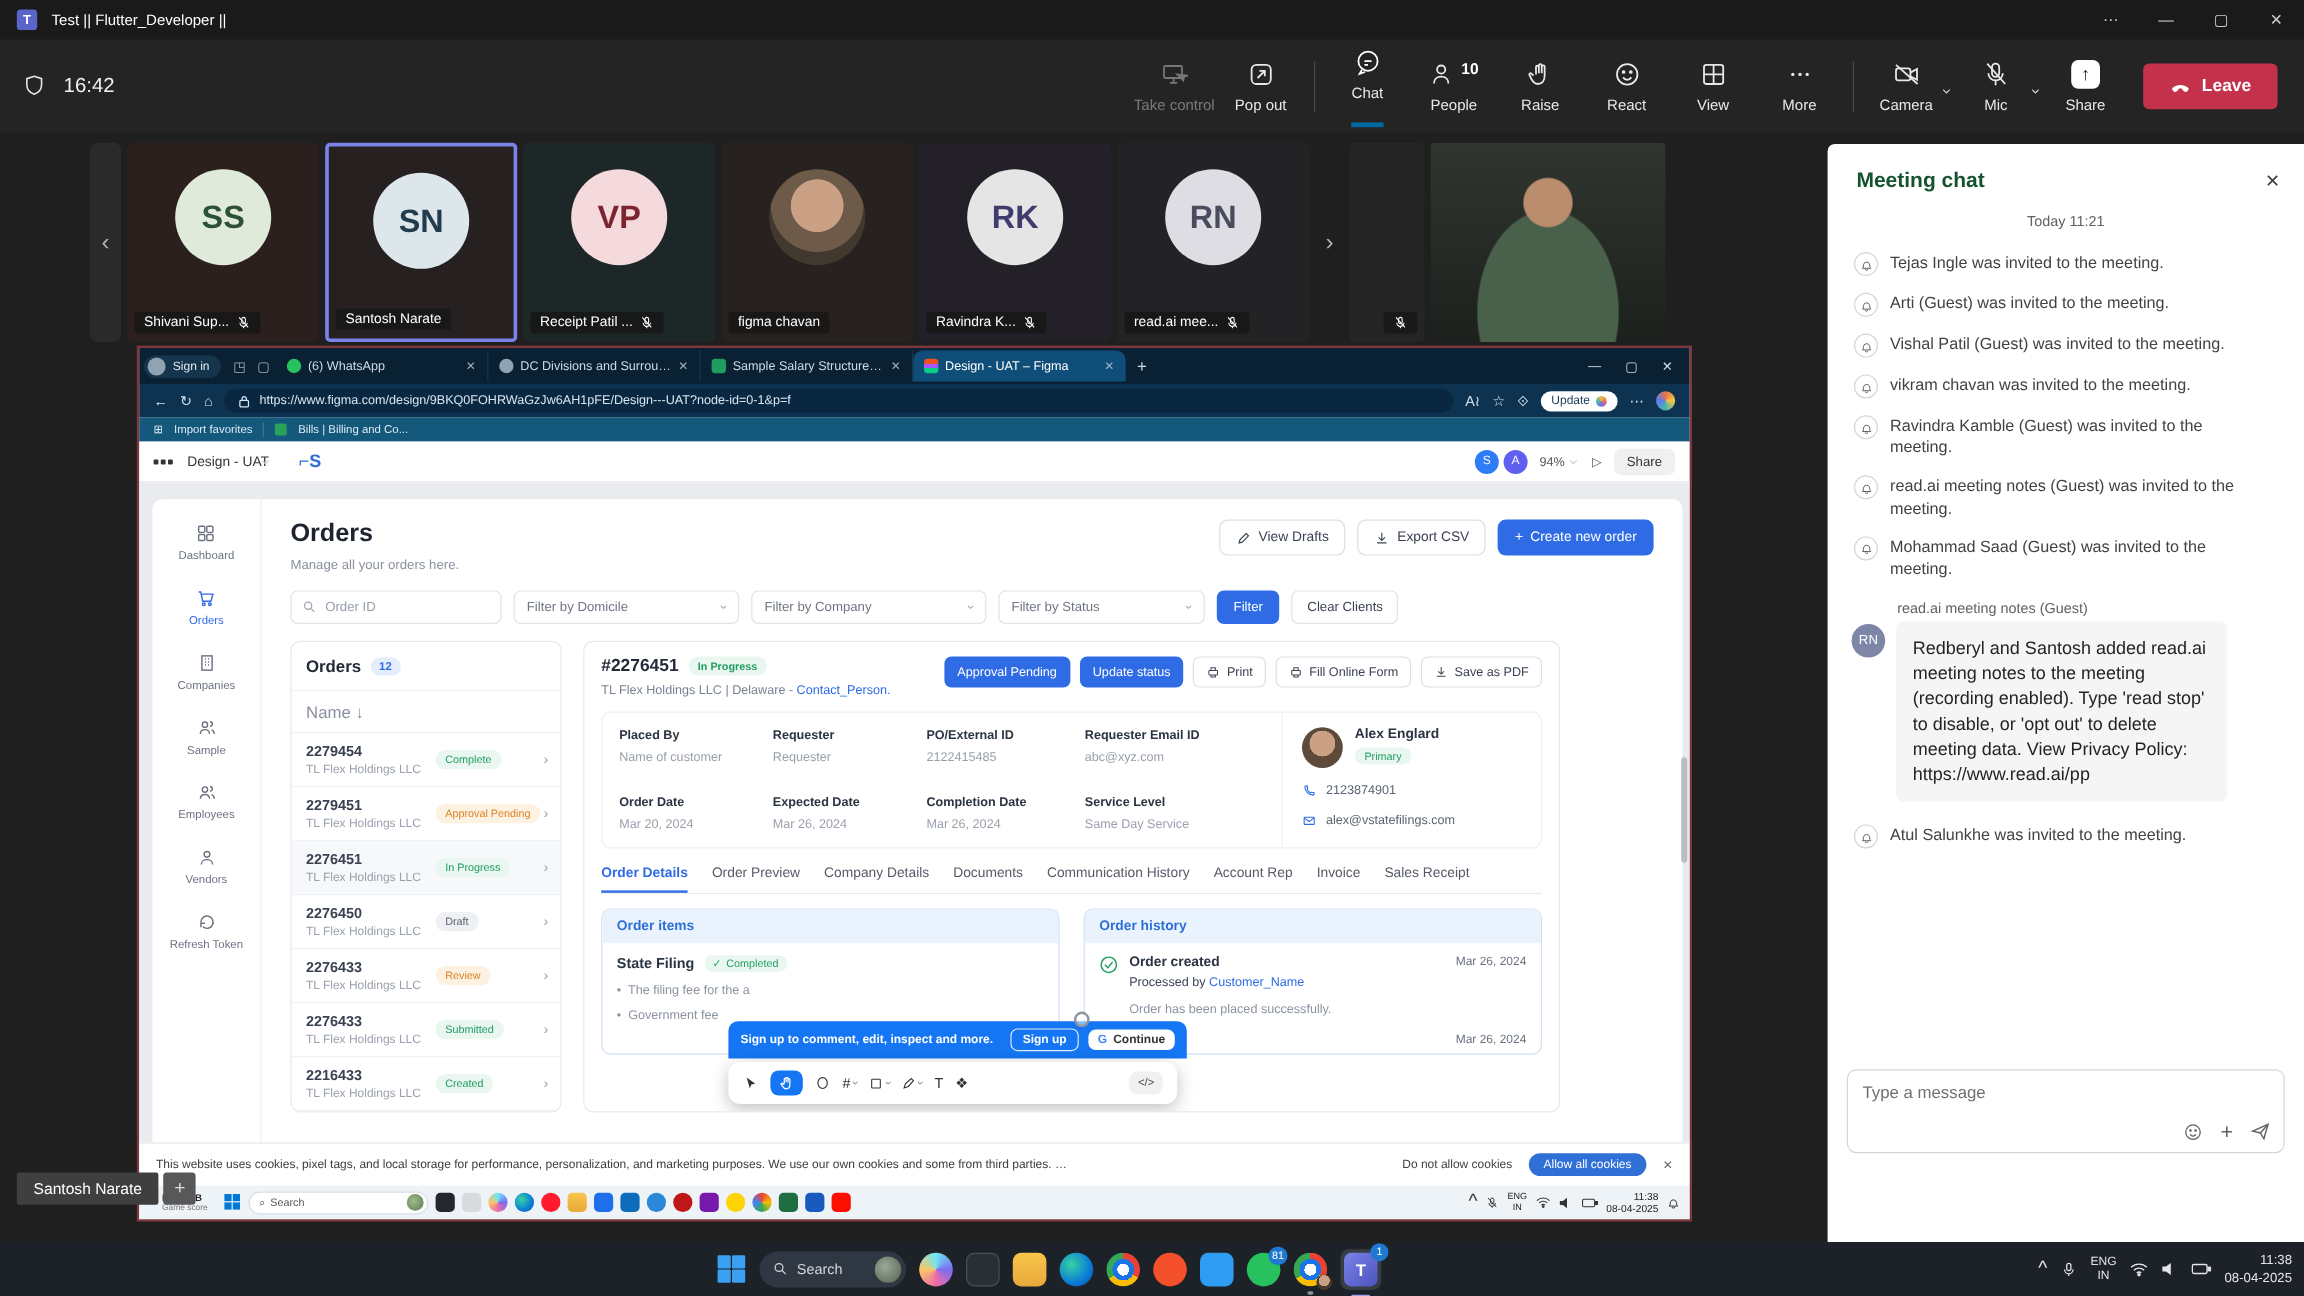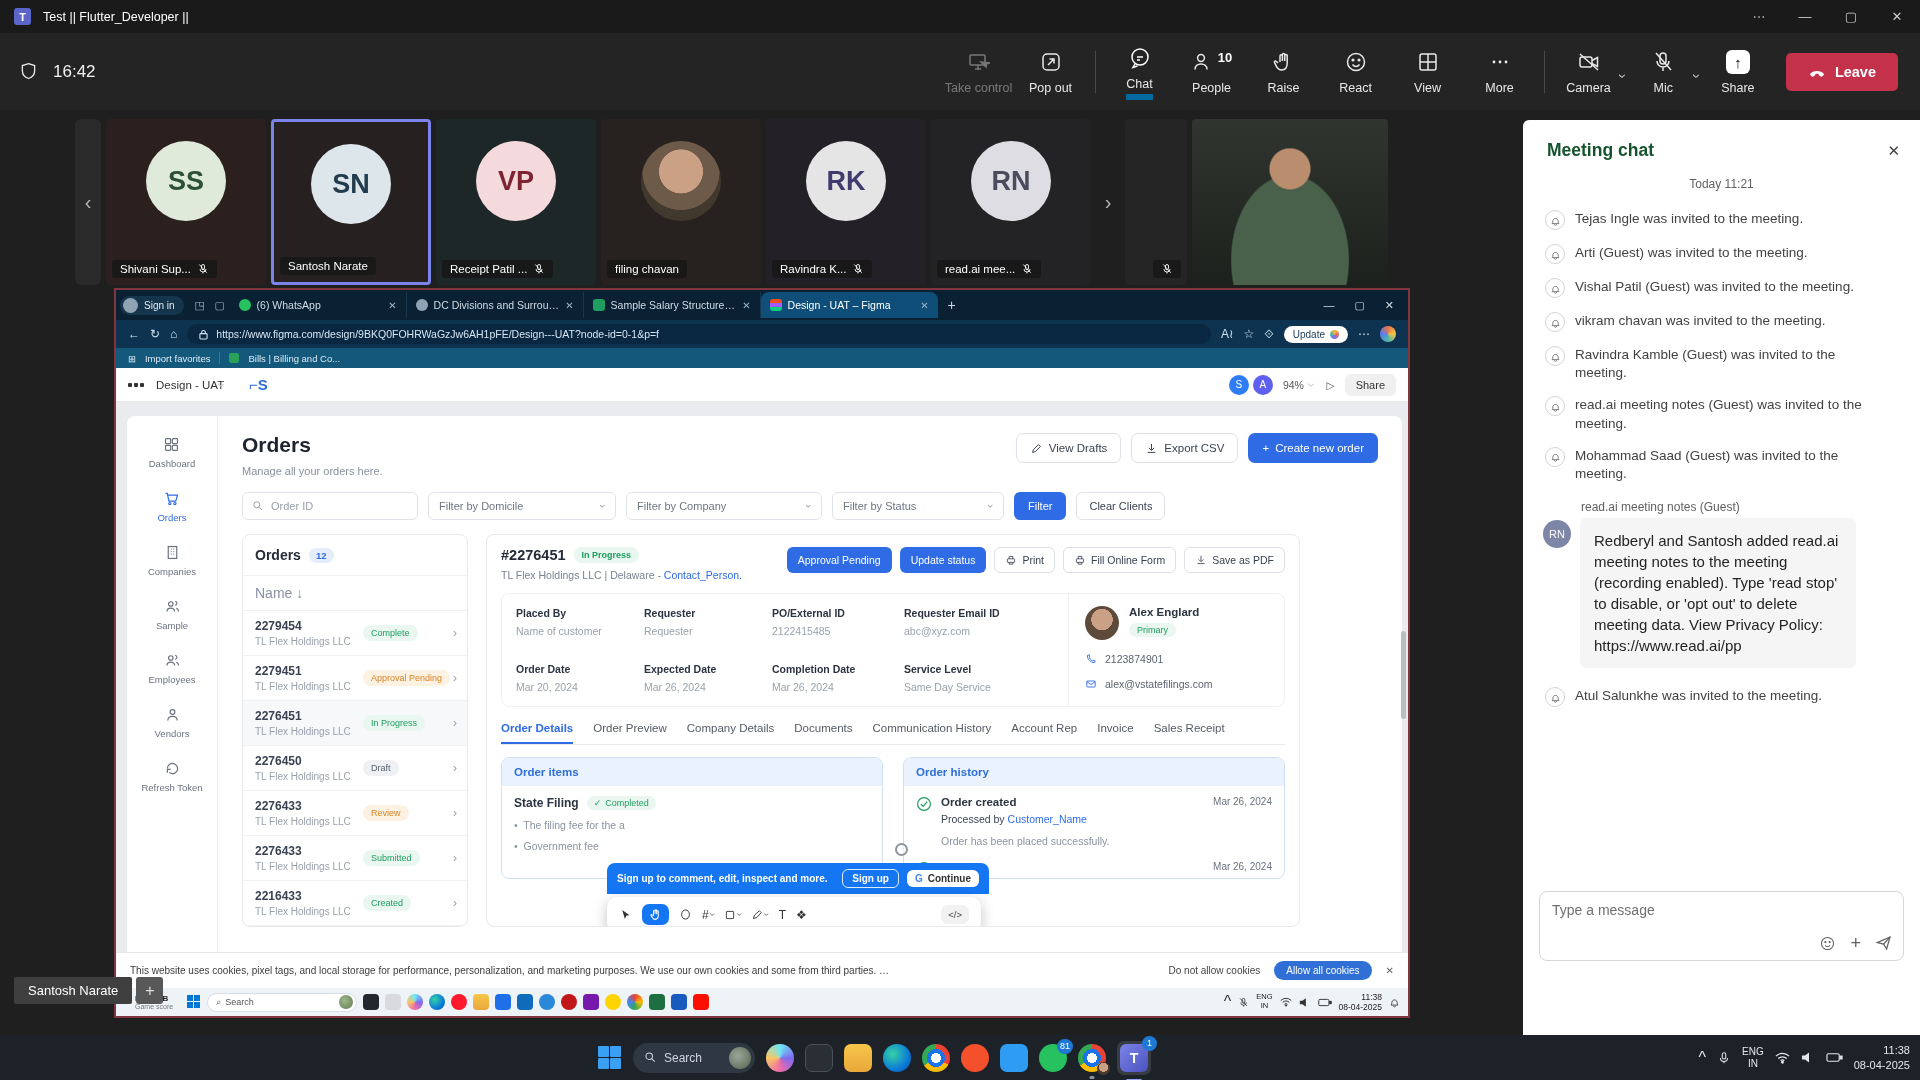--- a/index.html
+++ b/index.html
@@ -11,21 +11,21 @@
 .ttitle{font-size:12.5px}
 .winbtns{margin-left:auto;display:flex;align-items:center;color:#c9c9c9}
 .winbtns span{width:46px;height:33px;display:flex;align-items:center;justify-content:center;font-size:13px}
 
 .ctrlbar{position:absolute;top:33px;left:0;right:0;height:77px;background:#242424;display:flex;align-items:center}
 .clock{display:flex;align-items:center;gap:14px;margin-left:18px;color:#f0f0f0;font-size:17px}
 .controls{margin-left:auto;display:flex;align-items:center}
 .mbtn{display:flex;flex-direction:column;align-items:center;gap:5px;color:#e8e8e8;font-size:12.5px;width:72px;padding-top:2px}
 .mbtn .iconrow{display:flex;align-items:flex-start;gap:3px;height:26px}
 .mbtn.disabled{opacity:.42}
-.mbtn.activetab .lbl{border-bottom:6px solid #0369a1;padding-bottom:3px}
+.mbtn.activetab .lbl{border-bottom:4px solid #0369a1;padding-bottom:17px}
 .count{font-weight:bold;font-size:13px;color:#fff}
 .vdiv{width:1px;height:42px;background:#4a4a4a;margin:0 8px}
 .chev{display:inline-block;transform:rotate(90deg);color:#cfcfcf;font-size:14px;margin:8px 2px 0 -4px}
 .shareicon{width:24px;height:24px;background:#fff;border-radius:6px;color:#111;display:flex;align-items:center;justify-content:center;font-size:15px;font-weight:bold}
 .leave{display:flex;align-items:center;gap:9px;background:#c4314b;color:#fff;font-weight:bold;font-size:14.5px;padding:10px 22px;border-radius:5px;margin:0 22px 0 12px}
 
 .tiles{position:absolute;top:119px;left:75px;height:166px;display:flex;gap:5px}
 .navbtn{width:26px;border-radius:6px;background:#2a2a2a;color:#b5b5b5;display:flex;align-items:center;justify-content:center;font-size:20px}
 .navnext{width:24px;align-self:center;height:60px;background:none}
 .tile{position:relative;width:160px;border-radius:4px;overflow:hidden;background:#27211f}
@@ -156,21 +156,21 @@
 .bullet{font-size:10.5px;color:#8b93a1;margin-top:9px}
 .hevent{display:flex;gap:9px}
 .hmain{flex:1}
 .htitle{font-size:11.5px;font-weight:bold;color:#2b3442}
 .hproc{font-size:10.5px;color:#3b4454;margin-top:5px}
 .hproc a{color:#2e6be5;text-decoration:none}
 .hnote{font-size:10.5px;color:#8b93a1;margin-top:10px}
 .hdate{font-size:10px;color:#6a7280}
 .hevent2{margin-top:14px}
 
-.popup{position:absolute;left:120px;top:328px;width:382px;z-index:5}
+.popup{position:absolute;left:120px;top:316px;width:382px;z-index:5}
 .popbar{display:flex;align-items:center;gap:8px;background:#1476f2;border-radius:8px 8px 0 0;padding:6px 10px;color:#fff;font-size:10px;font-weight:bold}
 .signupbtn{margin-left:auto;border:1px solid rgba(255,255,255,.85);border-radius:6px;padding:3px 9px;font-size:10px}
 .gbtn{display:flex;align-items:center;gap:5px;background:#fff;color:#333;border-radius:6px;padding:3px 8px;font-size:10px}
 .gG{color:#4285f4;font-weight:bold}
 .poptools{display:flex;align-items:center;gap:10px;background:#fff;border-radius:10px;box-shadow:0 4px 14px rgba(0,0,0,.25);padding:7px 12px;margin-top:3px;width:374px;color:#333}
 .tool{display:flex;align-items:center;gap:2px;font-size:12px}
 .tool .tc{transform:rotate(90deg);font-size:10px;color:#888}
 .toolact{background:#1476f2;color:#fff;border-radius:7px;padding:4px 7px}
 .devpill{margin-left:auto;background:#f1f1f1;border-radius:7px;padding:4px 7px;font-size:9.5px;color:#444}
 
@@ -383,21 +383,21 @@
           <svg width="12" height="12" viewBox="0 0 16 16" fill="none" stroke="#fff" stroke-width="1.2">
             <rect x="6" y="2" width="4" height="7" rx="2"></rect>
             <path d="M4 8a4 4 0 0 0 8 0M8 12v2"></path>
             <line x1="3" y1="2" x2="13" y2="13"></line>
           </svg>
         </div>
     </div>
     <div class="tile t3">
       <div class="av"></div>
       <div class="nameplate">
-          <span class="nm">filing chavan</span>
+          <span class="nm">figma chavan</span>
         </div>
     </div>
     <div class="tile t4">
       <div class="av" style="background:#e5e5e5;color:#413c6e">RK</div>
       <div class="nameplate">
           <span class="nm">Ravindra K...</span>
           <svg width="12" height="12" viewBox="0 0 16 16" fill="none" stroke="#fff" stroke-width="1.2">
             <rect x="6" y="2" width="4" height="7" rx="2"></rect>
             <path d="M4 8a4 4 0 0 0 8 0M8 12v2"></path>
             <line x1="3" y1="2" x2="13" y2="13"></line>

